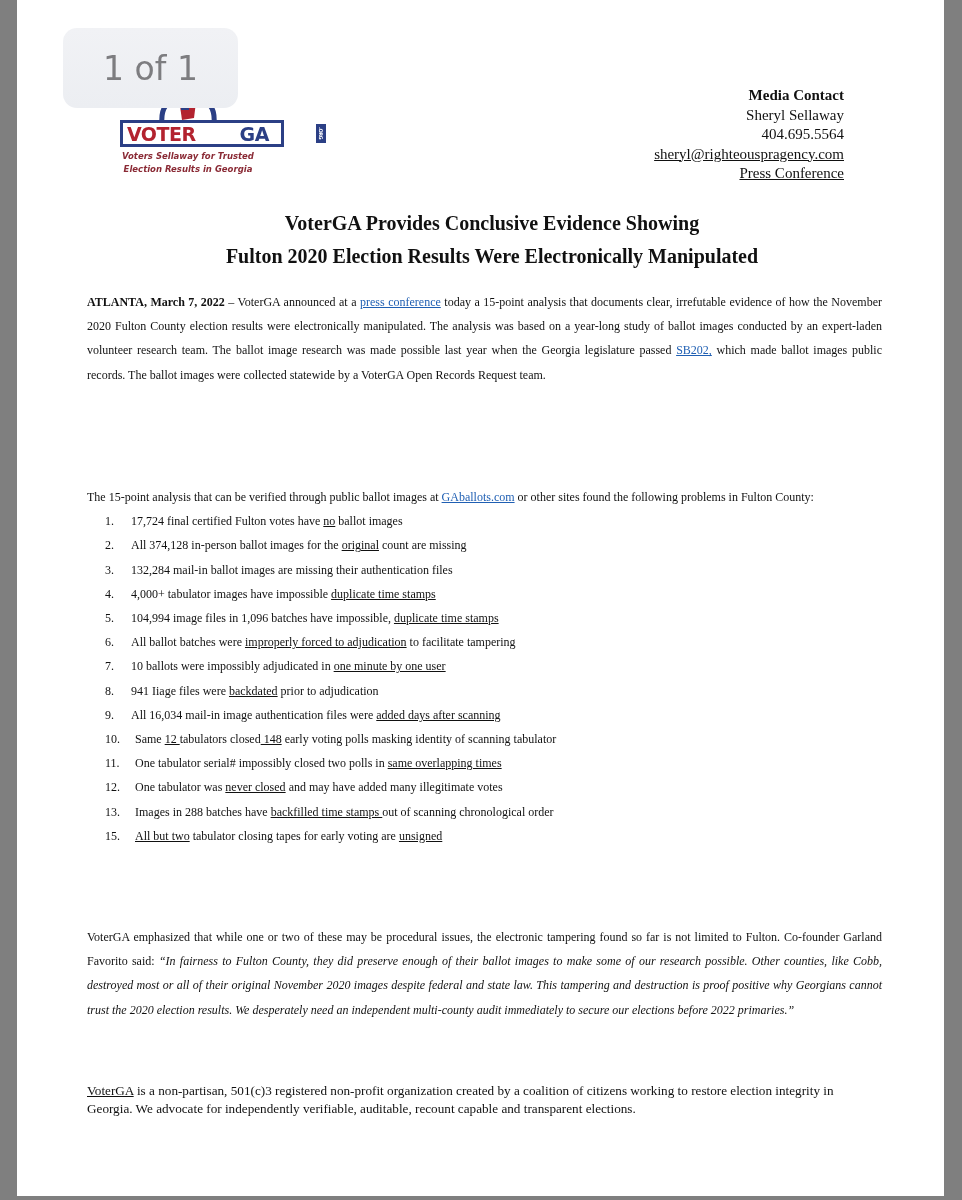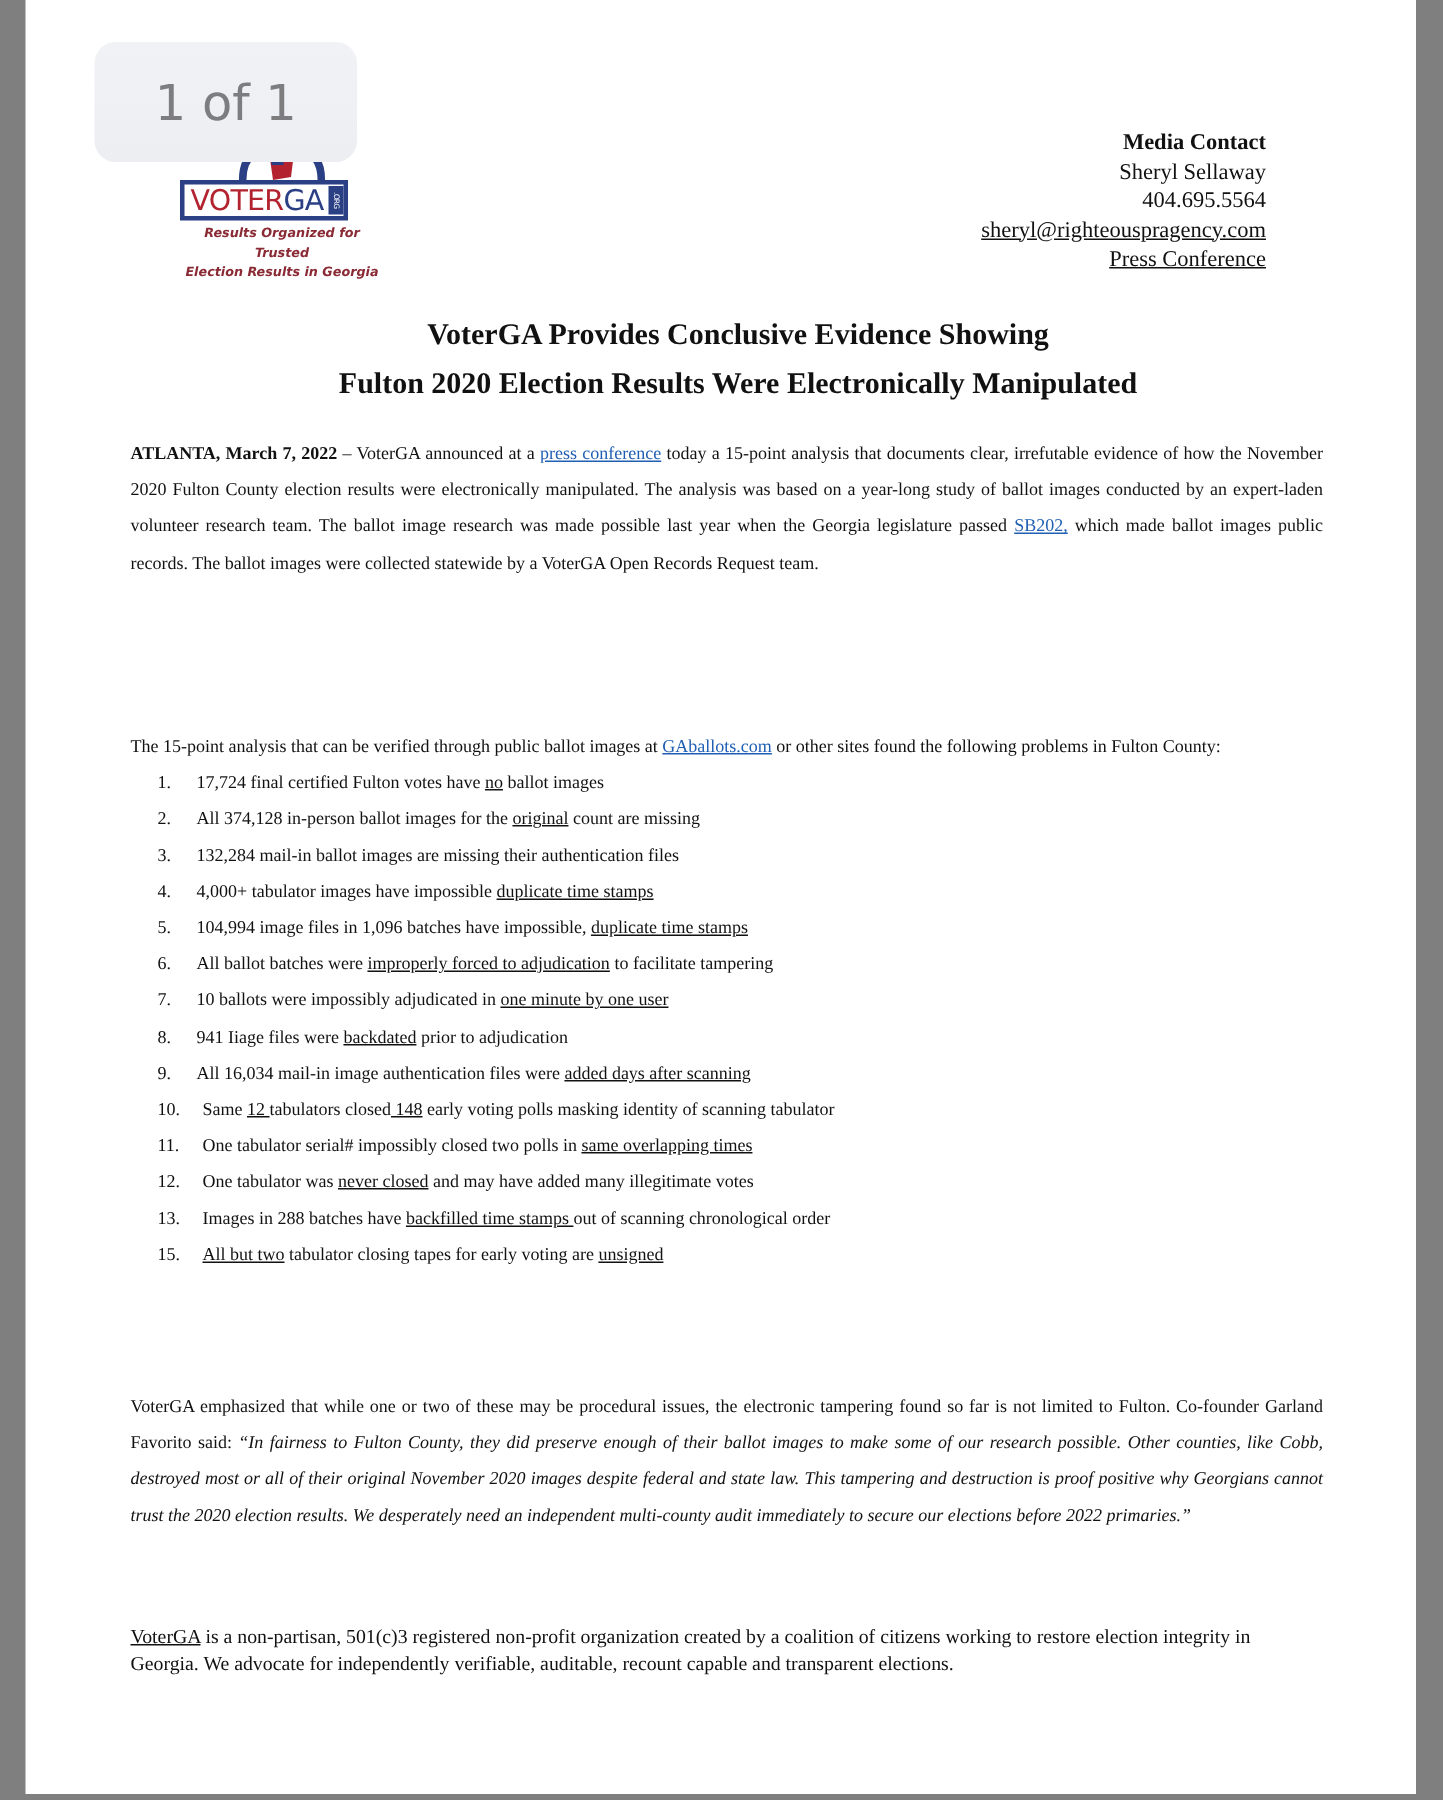--- a/index.html
+++ b/index.html
@@ -23,24 +23,24 @@
     z-index:3;
     text-align:right;
   }
   .logo {
     position:absolute; left:101px; top:96px; width:140px; height:90px;
   }
   .logo .emblem {
     position:absolute; left:30px; top:0px; width:80px; height:28px;
   }
   .logo .wordmark {
-    position:absolute; left:2px; top:24px; width:112px; height:27px;
+    position:absolute; left:2px; top:24px; width:164px; height:27px;
     border:3px solid #2b3f85; box-sizing:border-box; background:#fff;
     display:flex; align-items:center; padding-left:4px;
-    font-family:"DejaVu Sans", sans-serif; font-weight:normal; font-size:19px; letter-spacing:-0.5px;
+    font-family:"DejaVu Sans", sans-serif; font-weight:bold; font-size:19px; letter-spacing:-0.5px;gap:44px;
   }
   .logo .wordmark .voter { color:#b3232f; }
   .logo .wordmark .ga { color:#2b3f85; }
   .logo .wordmark .org {
     display:inline-block; width:10px; height:19px; background:#2b3f85; margin-left:3px;
     color:#fff; font-size:5px; writing-mode:vertical-rl; text-align:center; line-height:10px;
   }
   .logo .tagline {
     position:absolute; left:0; top:54px; width:140px; text-align:center;
     font-family:"DejaVu Sans", sans-serif; font-style:italic; font-weight:bold;
@@ -93,21 +93,21 @@
       <path d="M66 28 Q68 6 50 2" stroke="#2b3f85" stroke-width="5" fill="none"></path>
       <path d="M32 10 L48 6 L46 22 L34 24 Z" fill="#b3232f"></path>
       <rect x="33" y="8" width="8" height="6" fill="#2b3f85"></rect>
     </svg>
     <div class="wordmark">
       <span class="voter">VOTER</span>
         <span class="ga">GA</span>
         <span class="org">.ORG</span>
     </div>
     <div class="tagline">
-      <div>Results Organized for Trusted</div>
+      <div>Voters Sellaway for Trusted</div>
       <div>Election Results in Georgia</div>
     </div>
   </div>
 
   <div class="contact">
     <div class="head">Media Contact</div>
     <div>Sheryl Sellaway</div>
     <div>404.695.5564</div>
     <div class="u">sheryl@righteouspragency.com</div>
     <div class="u">Press Conference</div>

